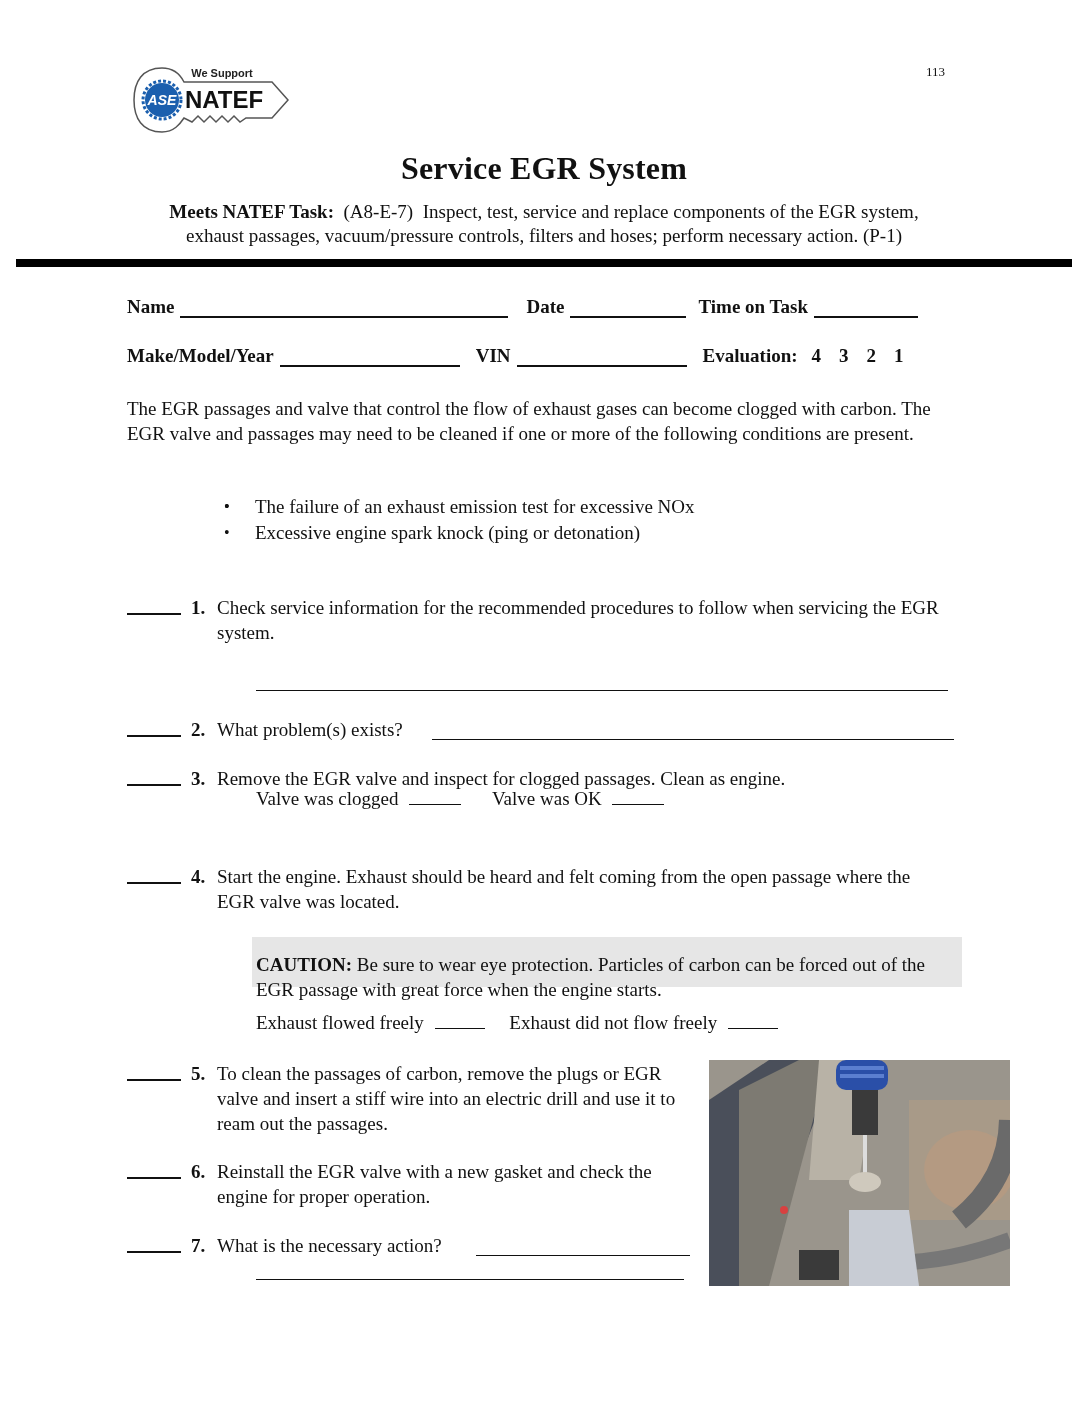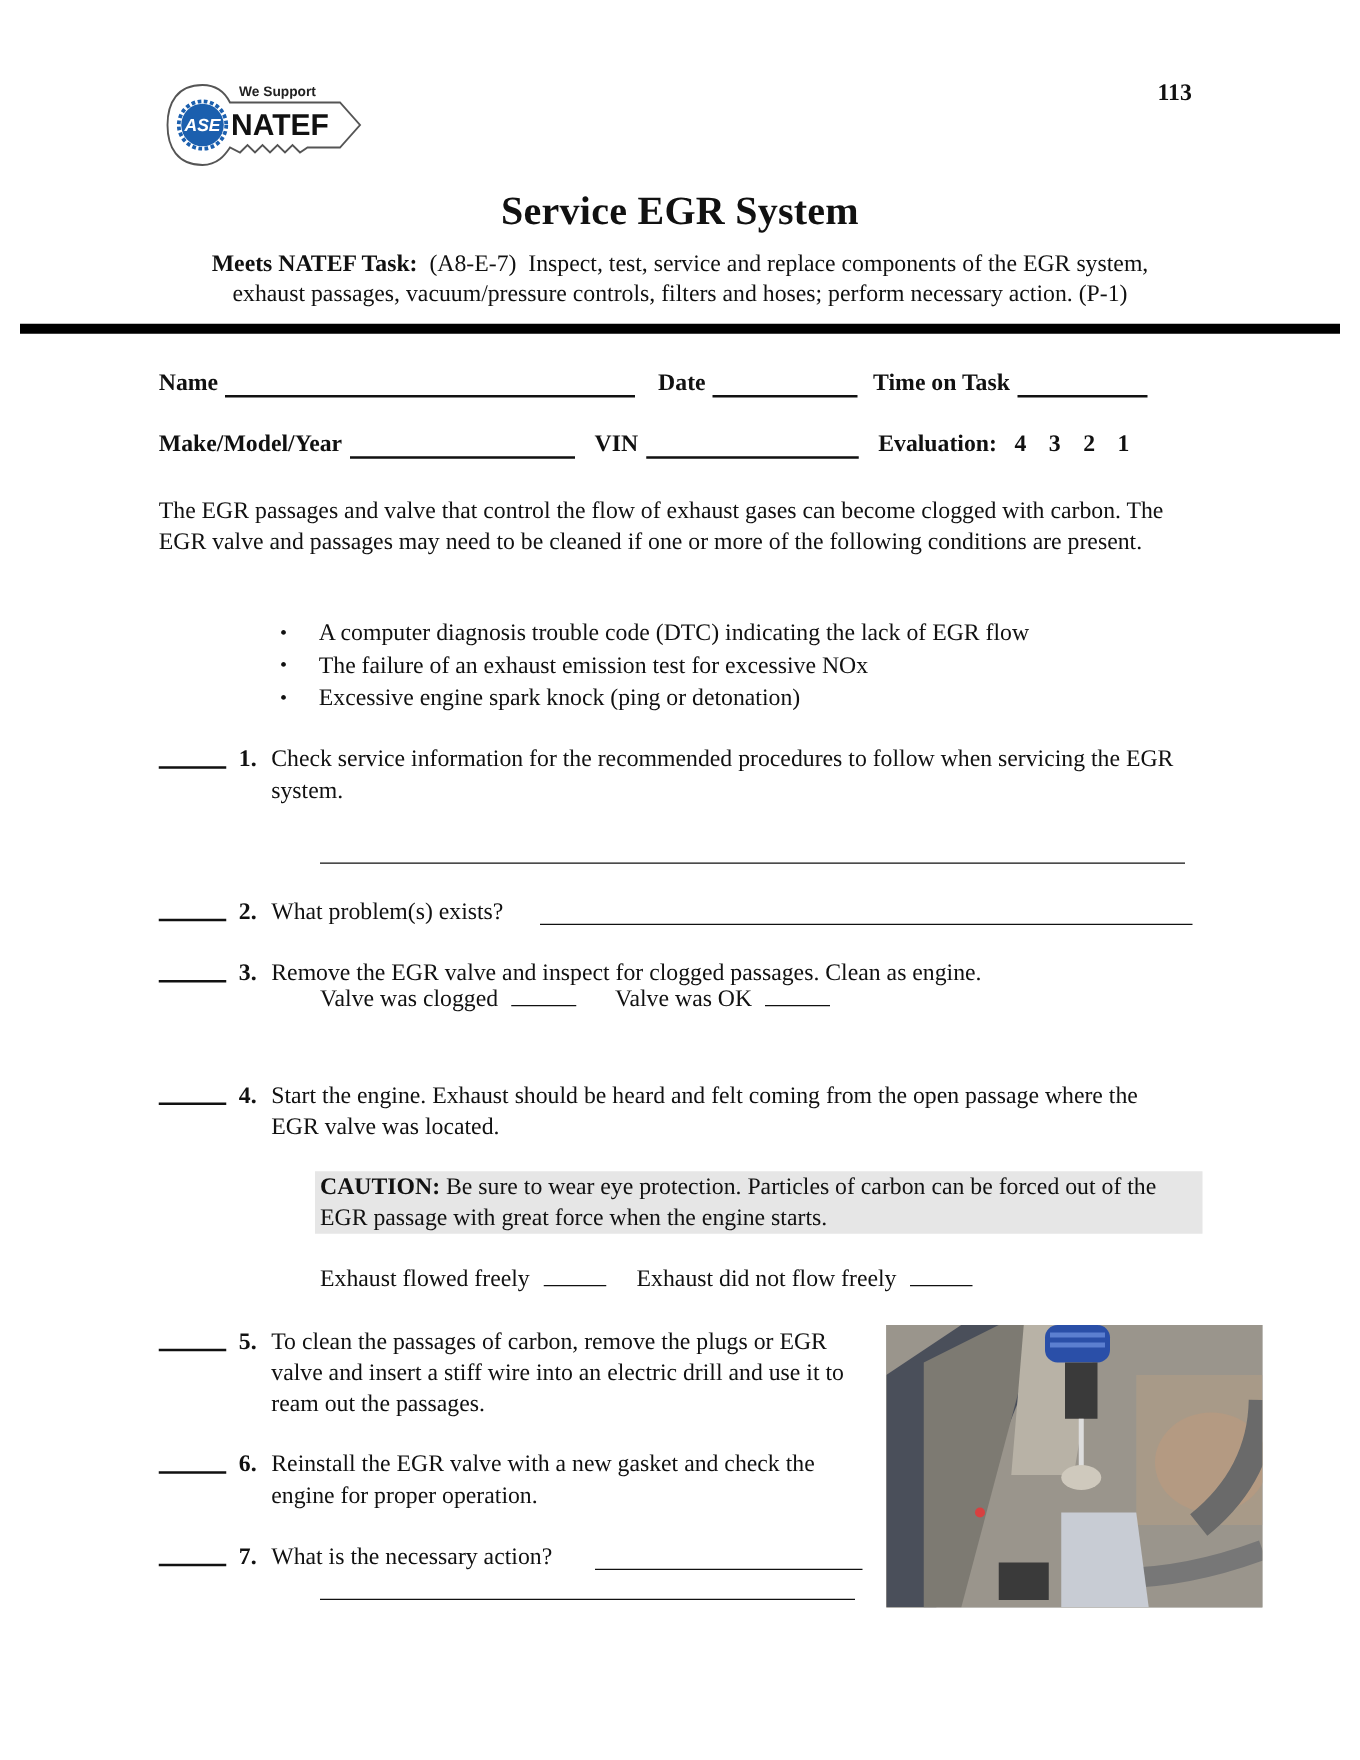--- a/index.html
+++ b/index.html
@@ -1,39 +1,39 @@
 <!DOCTYPE html>
 <html><head>
 <meta charset="utf-8">
 <style>
   html, body { margin: 0; padding: 0; background: #ffffff; }
   body {
     width: 1088px; height: 1408px; position: relative; overflow: hidden;
     font-family: "Liberation Serif", "DejaVu Serif", serif; color: #111;
   }
   .abs { position: absolute; }
-  .page-number { left: 926px; top: 64px; font-size: 19px; font-weight: bold; }
+  .page-number { left: 926px; top: 64px; font-size: 13px; font-weight: normal; }
   .logo { left: 132px; top: 60px; width: 160px; height: 80px; }
   .title { left: 0; width: 1088px; top: 150px; text-align: center; font-size: 32px; font-weight: bold; letter-spacing: 0.2px; }
   .task { left: 100px; width: 888px; top: 200px; text-align: center; font-size: 19px; line-height: 24px; }
   .task b { font-weight: bold; }
   .rule { left: 16px; top: 259px; width: 1056px; height: 8px; background: #000; }
   .fields-row { left: 127px; font-size: 19px; font-weight: bold; display: flex; align-items: flex-end; white-space: nowrap; }
   .blank { display: inline-block; border-bottom: 2px solid #111; height: 18px; margin-left: 6px; }
   .para { left: 127px; width: 820px; top: 396px; font-size: 19px; line-height: 25px; }
   .bullets { left: 222px; top: 494px; font-size: 19px; line-height: 26px; margin: 0; padding: 0; list-style: none; }
   .bullets li { position: relative; padding-left: 33px; }
   .bullets li .dot { position: absolute; left: 2px; top: 0; font-size: 16px; }
   .step { left: 127px; font-size: 19px; line-height: 25px; display: flex; }
   .step .check { display: inline-block; width: 54px; border-bottom: 2px solid #111; height: 18px; margin-right: 10px; flex: none; }
   .step .num { font-weight: bold; width: 26px; flex: none; }
   .step .txt { flex: 1; }
   .line { height: 0; border-bottom: 1.5px solid #111; }
   .sub { font-size: 19px; white-space: nowrap; }
-  .caution { left: 252px; top: 937px; width: 710px; height: 50px; background: #e6e6e6; font-size: 19px; line-height: 25px; padding: 0 4px; box-sizing: border-box; }
+  .caution { left: 252px; top: 937px; width: 710px; height: 50px; background: #e6e6e6; font-size: 19px; line-height: 25px; padding: 15px 4px; box-sizing: border-box; }
   .caution b { font-weight: bold; }
   .photo { left: 709px; top: 1060px; width: 301px; height: 226px; overflow: hidden; background: #8a857d; }
 </style>
 </head>
 <body>
 
 <div class="abs page-number">113</div>
 
 <div class="abs logo">
   <svg width="160" height="80" viewBox="0 0 160 80">
@@ -72,21 +72,21 @@
   <span style="margin-left:16px;">Evaluation:</span>
   <span style="margin-left:14px;">4</span>
   <span style="margin-left:18px;">3</span>
   <span style="margin-left:18px;">2</span>
   <span style="margin-left:18px;">1</span>
 </div>
 
 <div class="abs para">The EGR passages and valve that control the flow of exhaust gases can become clogged with carbon.  The EGR valve and passages may need to be cleaned if one or more of the following conditions are present.</div>
 
 <ul class="abs bullets">
-  <li><span class="dot">•</span><span>A computer diagnosis trouble code (DTC) indicating the lack of EGR flow</span></li>
+  <li><span class="dot">•</span></li>
   <li><span class="dot">•</span><span>The failure of an exhaust emission test for excessive NOx</span></li>
   <li><span class="dot">•</span><span>Excessive engine spark knock (ping or detonation)</span></li>
 </ul>
 
 <div class="abs step" style="top:595px; width:830px;">
   <span class="check"></span>
   <span class="num">1.</span>
   <span class="txt">Check service information for the recommended procedures to follow when servicing the EGR system.</span>
 </div>
 <div class="abs line" style="left:256px; top:690px; width:692px;"></div>

